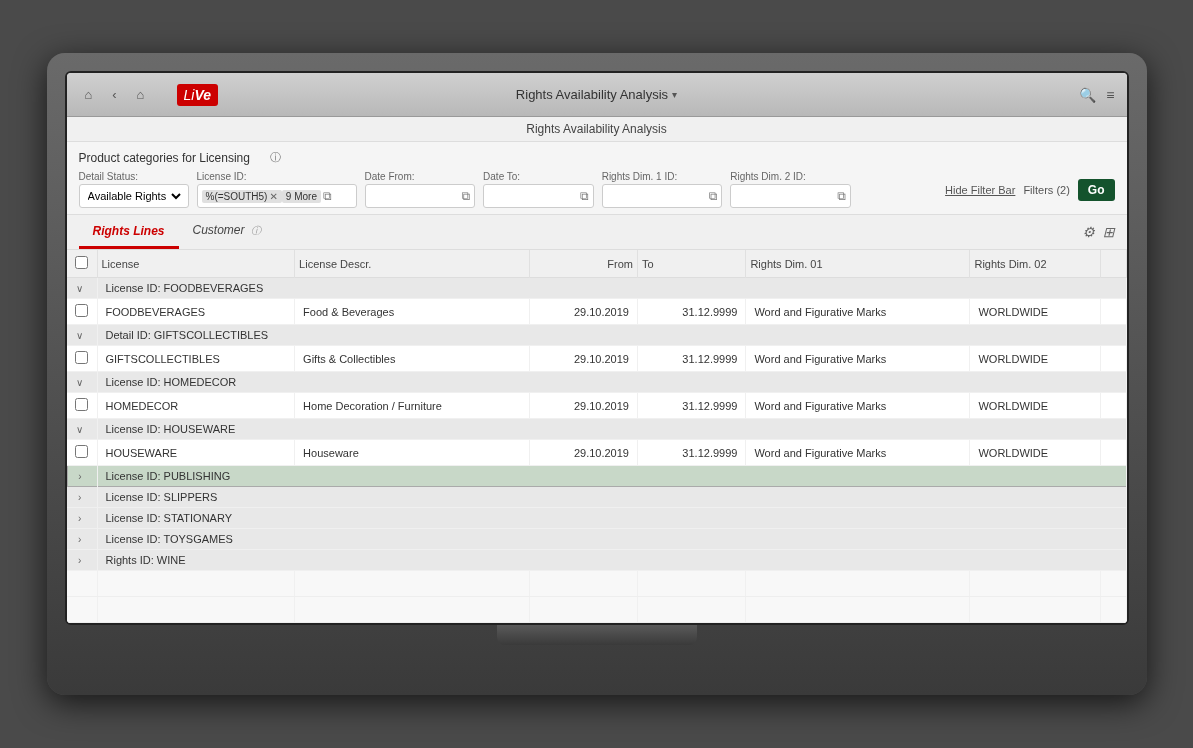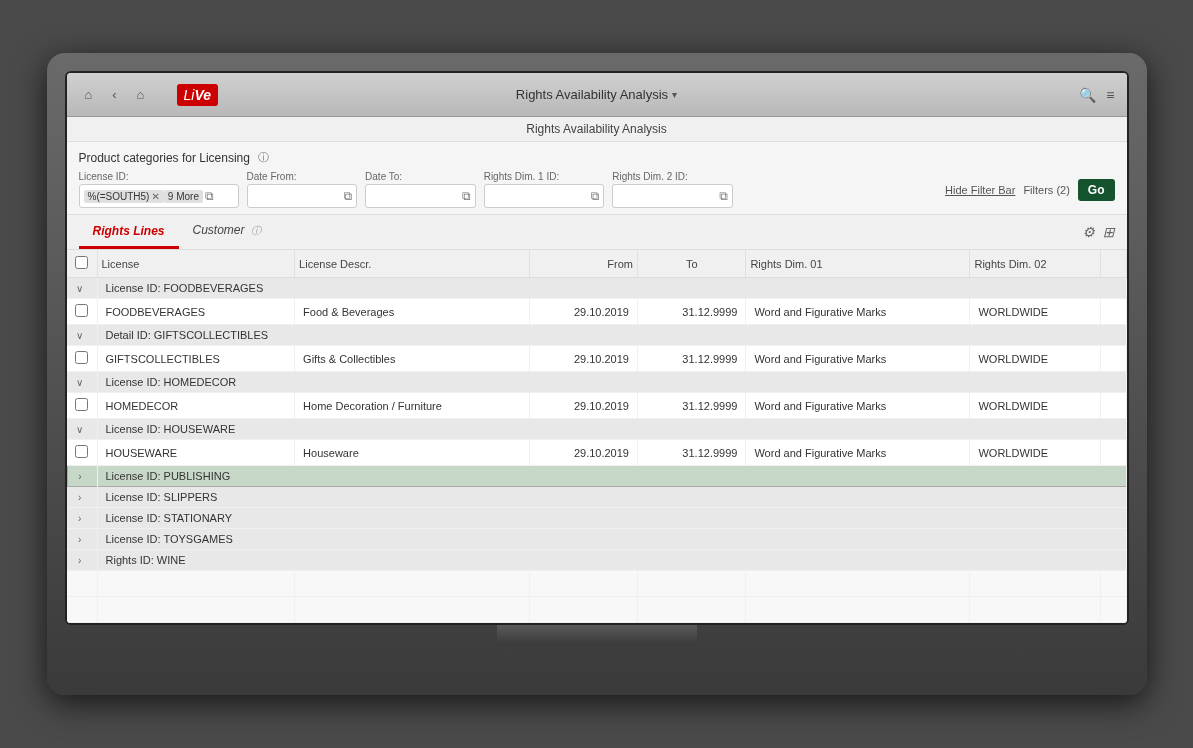--- a/index.html
+++ b/index.html
@@ -92,21 +92,21 @@
       background: #f5f5f5;
       padding: 8px 12px 6px 12px;
       border-bottom: 1px solid #ddd;
     }
     .filter-bar-title {
       font-size: 12px;
       color: #333;
       margin-bottom: 6px;
       display: flex;
       align-items: center;
-      gap: 8px;
+      gap: 20px;
     }
     .filter-bar-title .info-icon {
       color: #777;
       font-size: 11px;
     }
     .filter-row {
       display: flex;
       align-items: center;
       gap: 8px;
     }
@@ -324,20 +324,28 @@
       <span>Rights Availability Analysis</span>
     </div>
 
     <div class="filter-bar">
       <div class="filter-bar-title">
         <span>Product categories for Licensing</span>
         <span class="info-icon">ⓘ</span>
       </div>
       <div class="filter-row">
 
+        <div class="filter-group">
+          <span class="filter-label">Detail Status:</span>
+          <div class="filter-input-wrap">
+            <select>
+              <option>Available Rights</option>
+            </select>
+          </div>
+        </div>
 
         <div class="filter-group">
           <span class="filter-label">License ID:</span>
           <div class="filter-input-wrap" style="min-width:160px;">
             <span class="filter-tag">
               <span>%(=SOUTH5)</span>
               <span class="x">✕</span>
             </span>
             <span class="filter-tag">
               <span>9 More</span>
@@ -401,21 +409,21 @@
     </div>
 
     <div class="table-wrap">
       <table>
         <thead>
           <tr>
             <th class="checkbox-cell"><input type="checkbox" style=""></th>
             <th><span>License</span></th>
             <th><span>License Descr.</span></th>
             <th style="text-align:right;"><span>From</span></th>
-            <th style="text-align:center;"><span>To</span></th>
+            <th style="text-align:left;"><span>To</span></th>
             <th><span>Rights Dim. 01</span></th>
             <th><span>Rights Dim. 02</span></th>
             <th></th>
           </tr>
         </thead>
         <tbody id="table-body">
         <tr class="group-row">
     <td class="checkbox-cell">
       <span class="collapse-icon">∨</span>
     </td>

